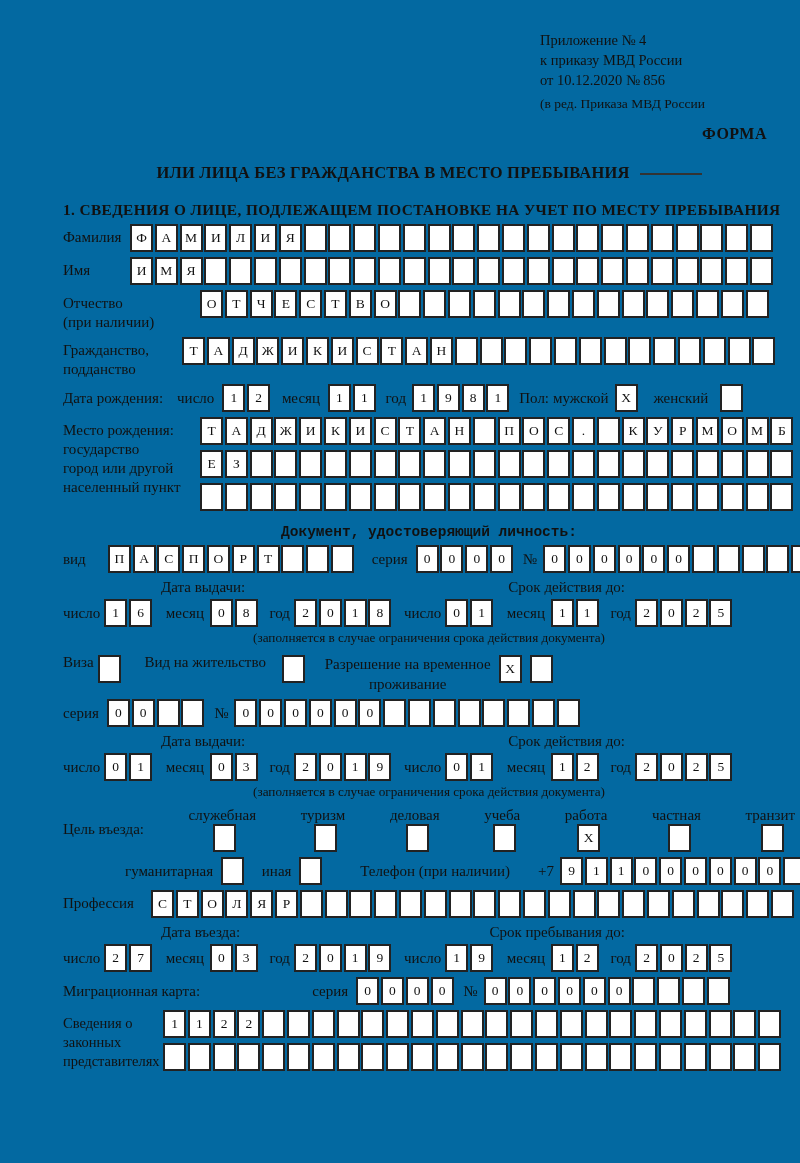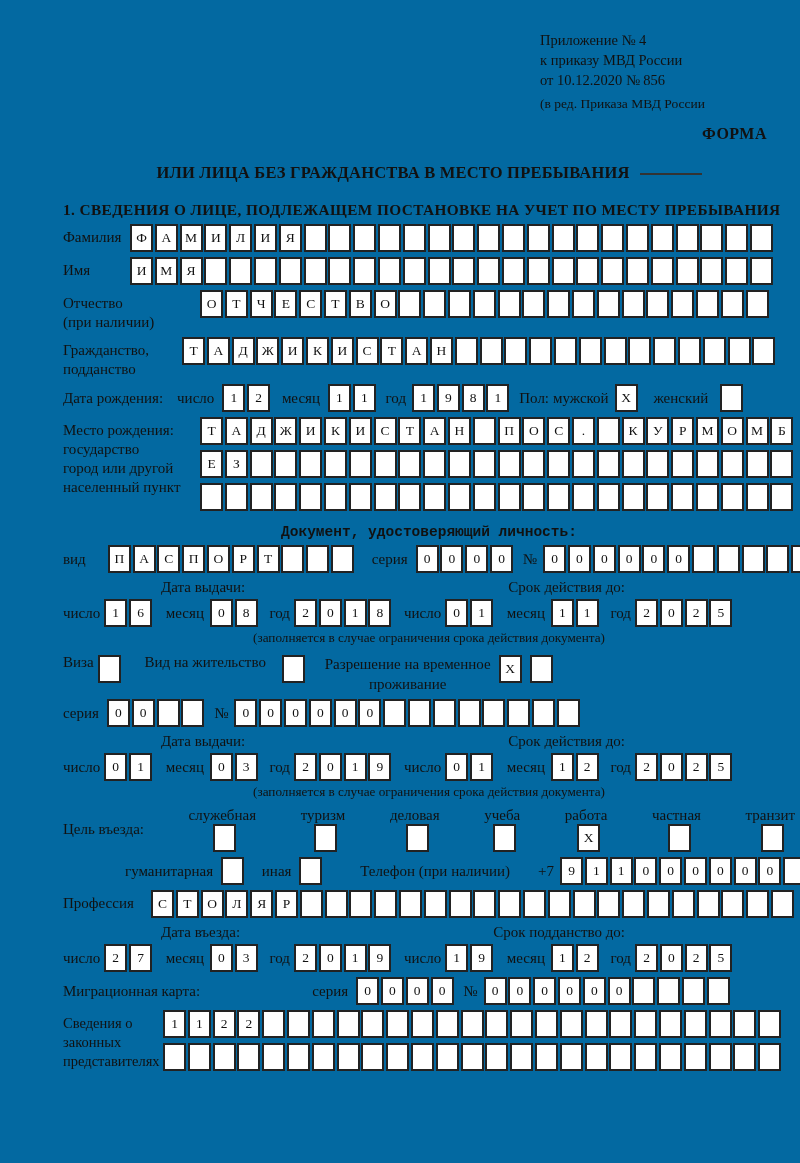--- a/index.html
+++ b/index.html
@@ -593,21 +593,21 @@
           <span class="box"></span>
           <span class="box"></span>
           <span class="box"></span>
           <span class="box"></span>
           <span class="box"></span>
         </span>
   </div>
 
   <div class="date-heads">
     <span class="dh-left">Дата въезда:</span>
-    <span class="dh-right">Срок подданство до:</span>
+    <span class="dh-right">Срок пребывания до:</span>
   </div>
   <div class="date-line">
     <div class="dl-left">
       <span class="lbl">число</span>
       <span class="boxes ml4">
             <span class="box">2</span>
             <span class="box">7</span>
           </span>
       <span class="lbl ml12">месяц</span>
       <span class="boxes ml6">

